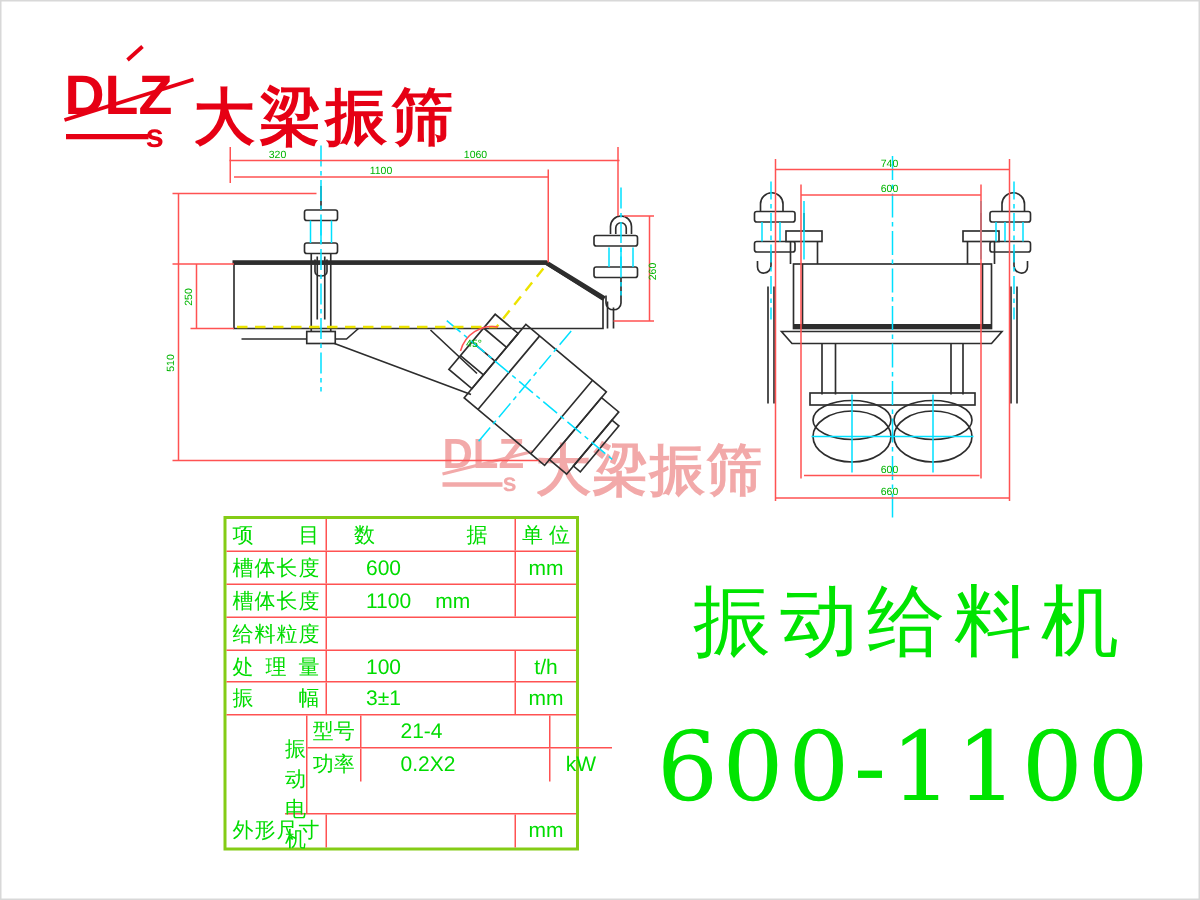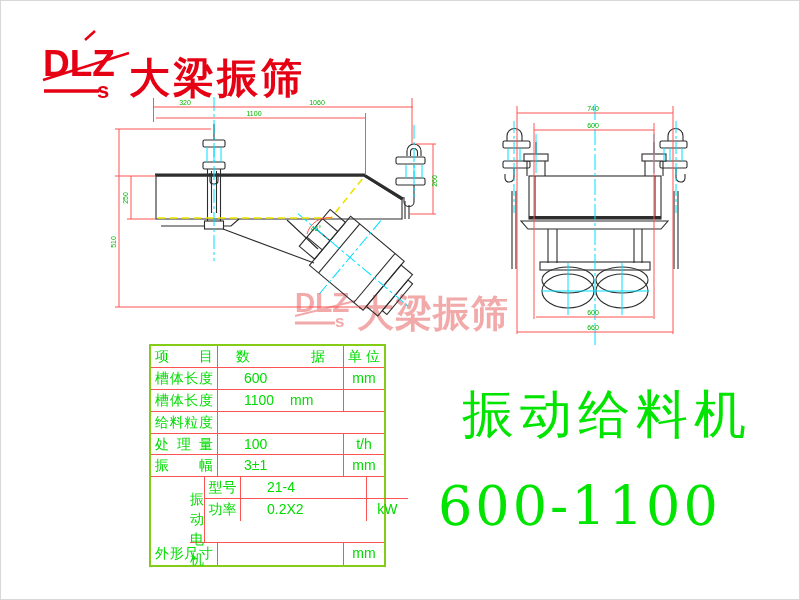--- a/index.html
+++ b/index.html
@@ -8,21 +8,21 @@
   
   #logo{position:absolute;left:0;top:0;width:330px;height:110px;}
   #logo .cn{position:absolute;left:128px;top:50px;font-size:41px;font-weight:bold;
             letter-spacing:3px;color:#e60014;font-family:"Liberation Sans",sans-serif;white-space:nowrap;}
   
   #wm .cn{position:absolute;left:356px;top:288px;font-size:37px;font-weight:bold;letter-spacing:1px;
           color:#f2a9a9;font-family:"Liberation Sans",sans-serif;white-space:nowrap;}
   
   .bigtitle{position:absolute;color:#00e400;font-family:"DejaVu Serif",serif;white-space:nowrap;}
   #title1{left:449px;top:379px;font-size:52px;letter-spacing:6px;margin-left:12px;}
-  #title2{left:437px;top:474px;font-size:54px;letter-spacing:3px;}
+  #title2{left:437px;top:474px;font-size:64px;letter-spacing:3px;}
   
   #spec{position:absolute;left:148px;top:343px;width:237px;border:2px solid #84cc16;
         box-sizing:border-box;color:#00dc00;font-size:14px;line-height:20px;}
   .trow{display:grid;grid-template-columns:67px 126px 40px;height:21.9px;
         border-bottom:1.5px solid #ff5252;box-sizing:border-box;}
   .trow:last-child{border-bottom:none;}
   .c{border-right:1.5px solid #ff5252;overflow:hidden;white-space:nowrap;box-sizing:border-box;}
   .c:last-child{border-right:none;}
   .lbl{padding:0 4px;text-align:justify;text-align-last:justify;text-justify:inter-character;}
   .hd-data{padding:0 18px;text-align:justify;text-align-last:justify;}

